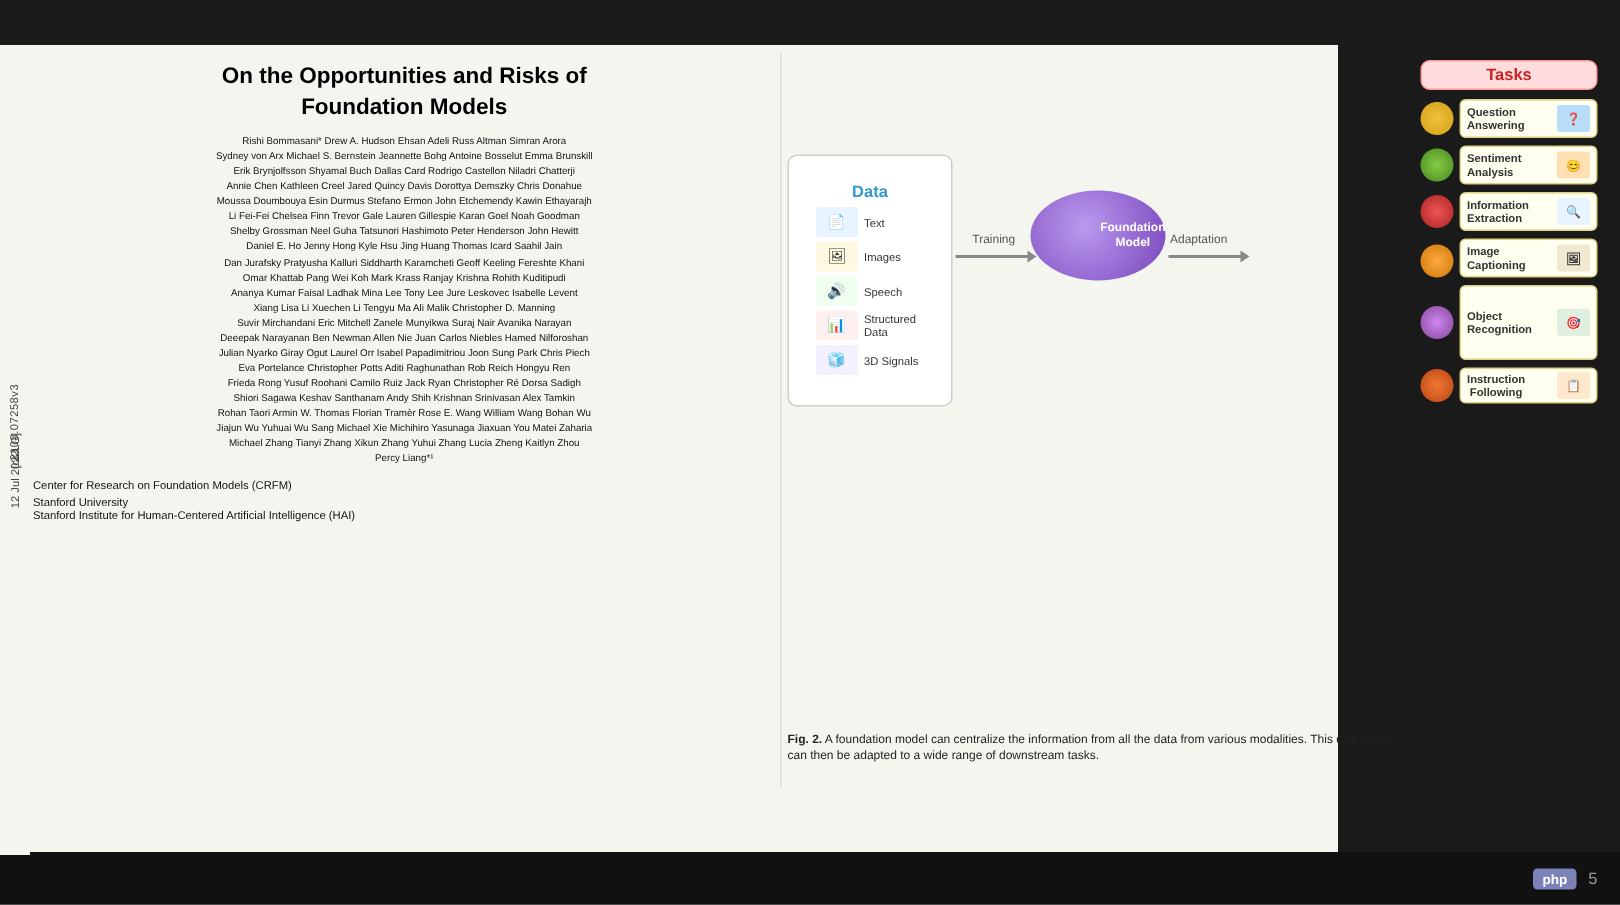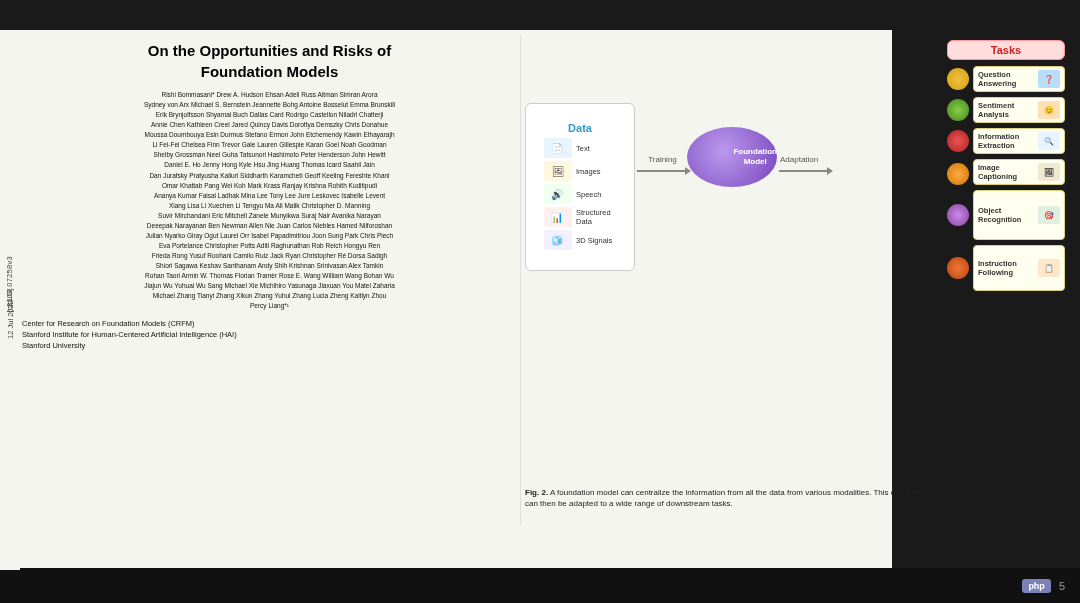--- a/index.html
+++ b/index.html
@@ -94,22 +94,22 @@
 Eva Portelance  Christopher Potts  Aditi Raghunathan  Rob Reich  Hongyu Ren
 Frieda Rong  Yusuf Roohani  Camilo Ruiz  Jack Ryan  Christopher Ré  Dorsa Sadigh
 Shiori Sagawa  Keshav Santhanam  Andy Shih  Krishnan Srinivasan  Alex Tamkin
 Rohan Taori  Armin W. Thomas  Florian Tramèr  Rose E. Wang  William Wang  Bohan Wu
 Jiajun Wu  Yuhuai Wu  Sang Michael Xie  Michihiro Yasunaga  Jiaxuan You  Matei Zaharia
 Michael Zhang  Tianyi Zhang  Xikun Zhang  Yuhui Zhang  Lucia Zheng  Kaitlyn Zhou
 Percy Liang*¹</div>
 
     <div class="affiliations">
       <div style="font-size:7.5px; margin-bottom:2px;">Center for Research on Foundation Models (CRFM)</div>
+      <div style="font-size:7.5px;">Stanford University</div>
       <div style="font-size:7.5px; margin-bottom:2px;">Stanford Institute for Human-Centered Artificial Intelligence (HAI)</div>
-      <div style="font-size:7.5px;">Stanford University</div>
     </div>
   </div>
 
   <div style="position:absolute; left:520px; top:5px; width:1px; height:490px; background:#ddd;"></div>
 
   <div style="position:absolute; left:525px; top:5px; width:545px; height:490px;">
 
     <div style="position:absolute; right:5px; top:5px; width:118px;">
 
       <div style="background:#ffdddd; border:1.5px solid #ff9999; border-radius:6px; text-align:center; font-size:11px; font-weight:bold; color:#cc2222; padding:3px 10px; margin-bottom:6px;">Tasks</div>
@@ -149,21 +149,21 @@
       <div style="display:flex; align-items:center; margin-bottom:5px;">
         <div style="width:22px;height:22px;border-radius:50%;background:radial-gradient(circle,#cc88ee,#884499);flex-shrink:0;margin-right:4px;"></div>
         <div style="flex:1;background:#fffff0;border:1px solid #ddd080;border-radius:4px;padding:15px 4px;font-size:7.5px;font-weight:bold;color:#333;display:flex;align-items:center;justify-content:space-between;">
           <span>Object<br>Recognition</span>
           <div style="width:22px;height:18px;background:#e0f0e0;border-radius:2px;display:flex;align-items:center;justify-content:center;font-size:8px;">🎯</div>
         </div>
       </div>
 
       <div style="display:flex; align-items:center; margin-bottom:5px;">
         <div style="width:22px;height:22px;border-radius:50%;background:radial-gradient(circle,#ee7733,#bb4411);flex-shrink:0;margin-right:4px;"></div>
-        <div style="flex:1;background:#fffff0;border:1px solid #ddd080;border-radius:4px;padding:13px 4px;font-size:7.5px;font-weight:bold;color:#333;display:flex;align-items:center;justify-content:space-between;">
+        <div style="flex:1;background:#fffff0;border:1px solid #ddd080;border-radius:4px;padding:2px 4px;font-size:7.5px;font-weight:bold;color:#333;display:flex;align-items:center;justify-content:space-between;text-align:center;">
           <span>Instruction<br>Following</span>
           <div style="width:22px;height:18px;background:#ffe8cc;border-radius:2px;display:flex;align-items:center;justify-content:center;font-size:8px;">📋</div>
         </div>
       </div>
     </div>
 
     <div style="position:absolute; left:0; top:20px; width:290px; height:280px;">
 
       <div style="position:absolute; left:0; top:20px; width:110px; border:1.5px solid #ccc; border-radius:6px; background:#fff; padding:18px;margin-top:28px;">
         <div style="text-align:center; font-size:11px; font-weight:bold; color:#3399cc; margin-bottom:4px;">Data</div>

